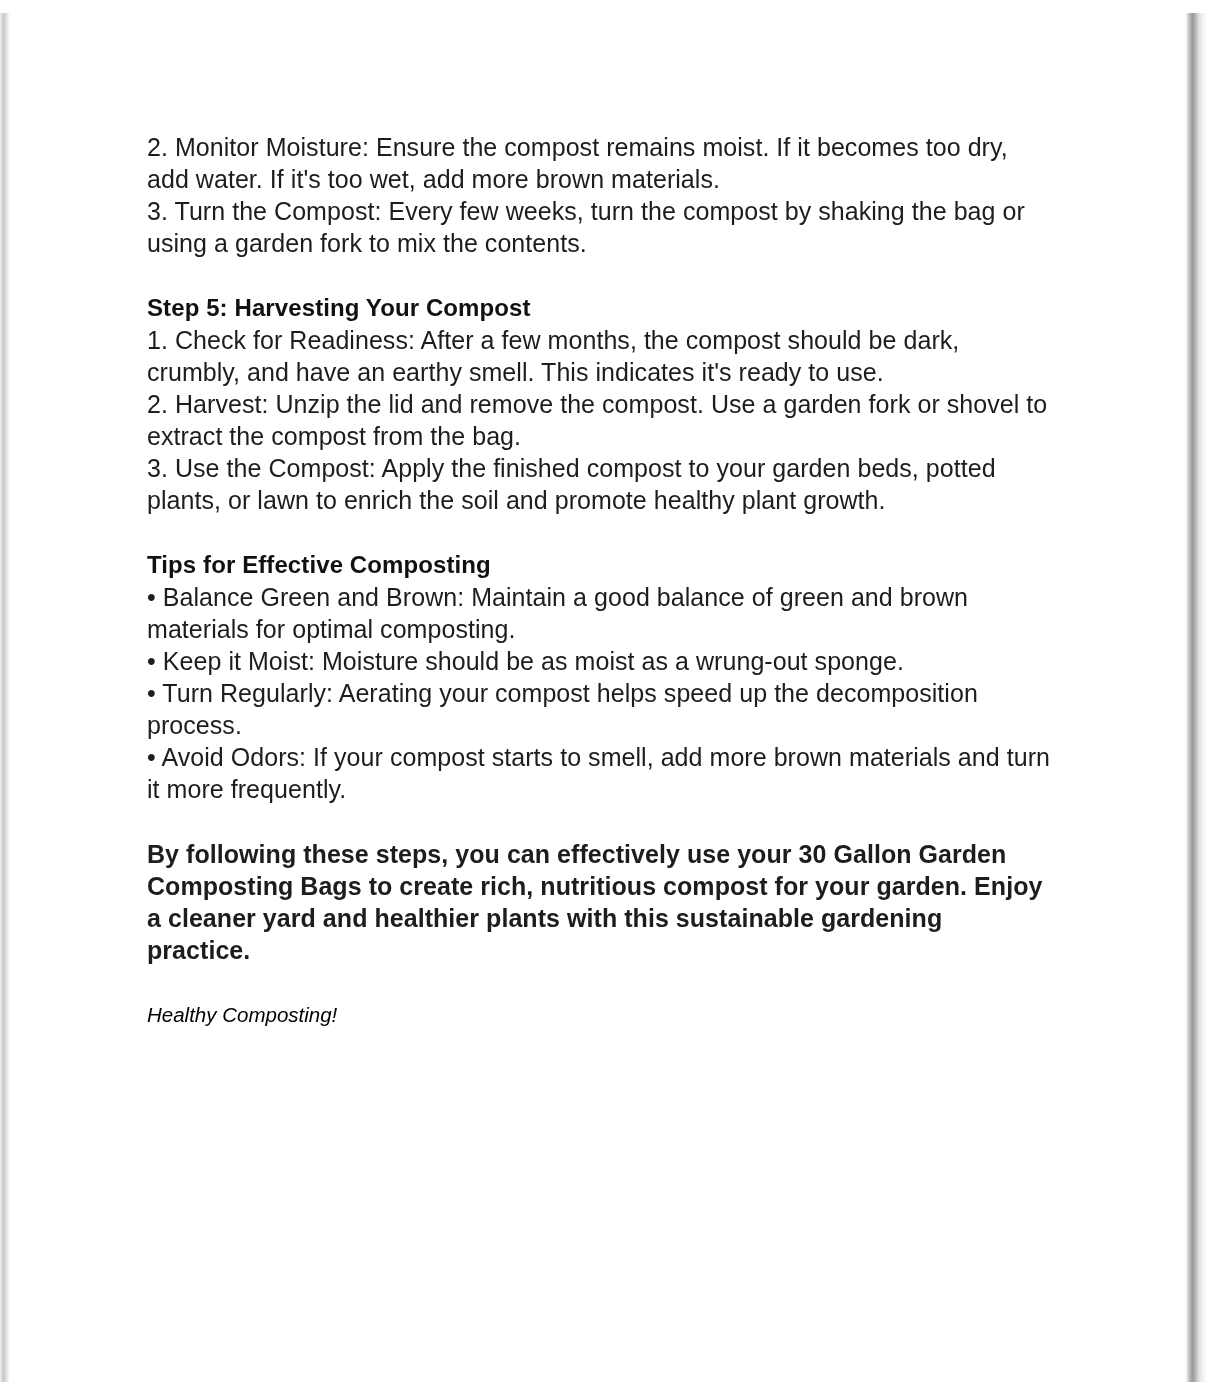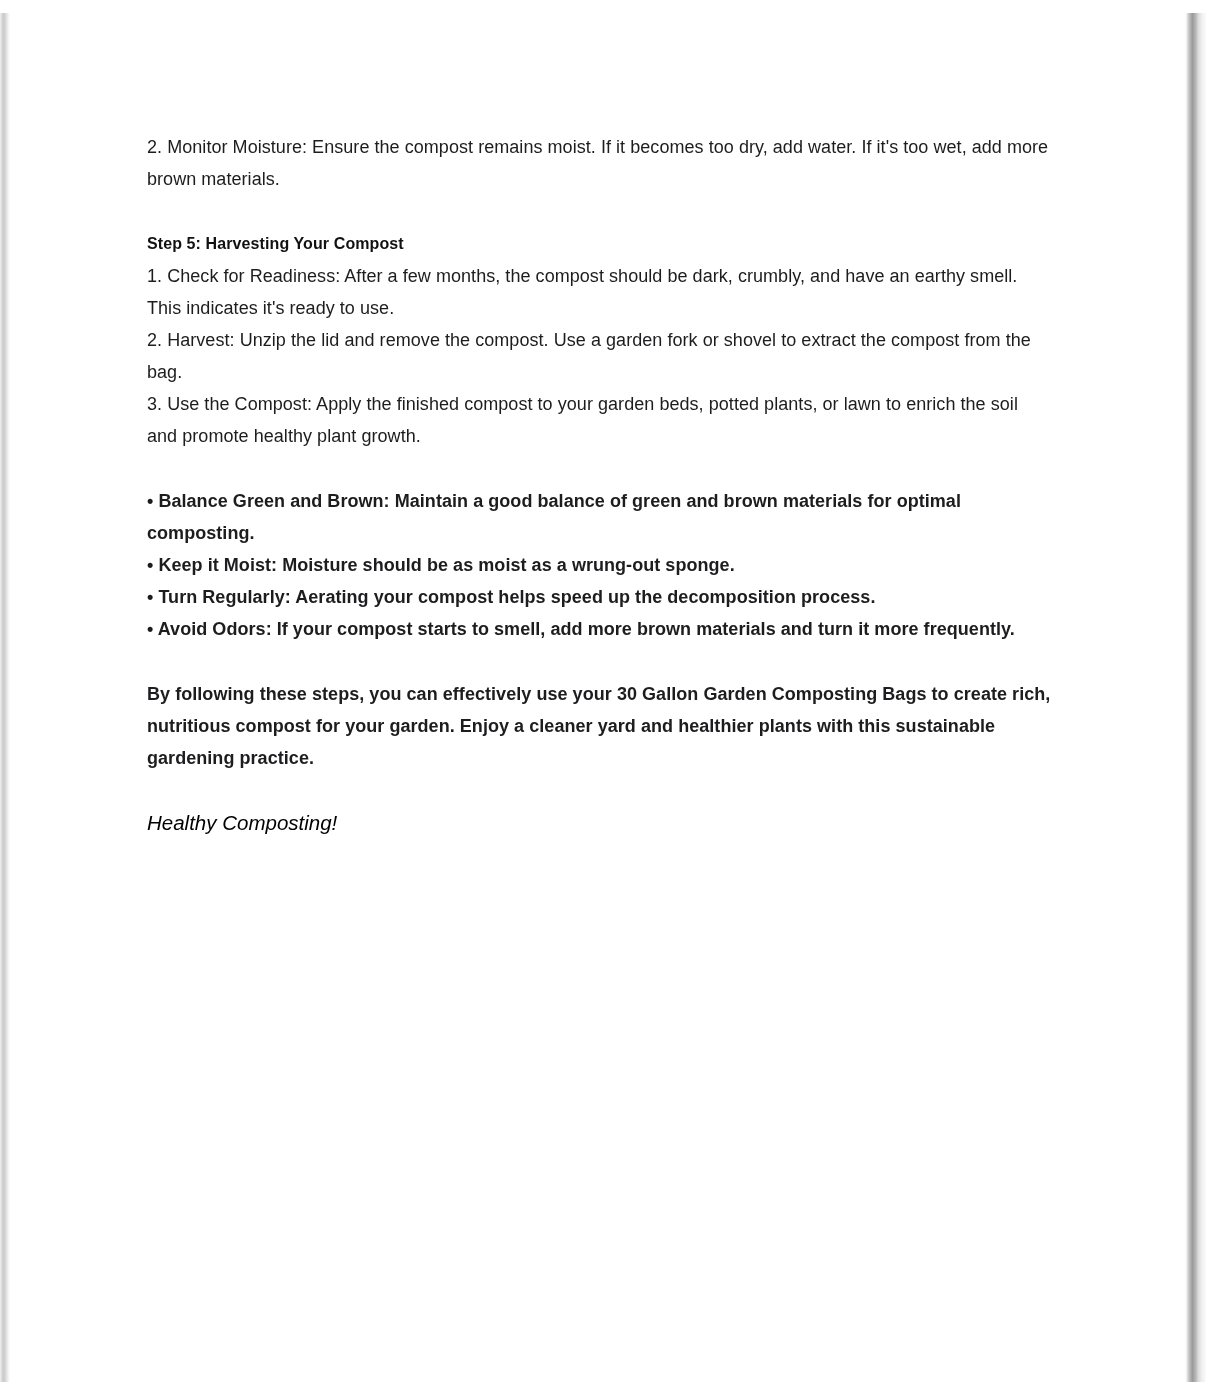--- a/index.html
+++ b/index.html
@@ -46,34 +46,34 @@
   }
 
   .doc-body {
     position: absolute;
     left: 147px;
     top: 131px;
     width: 905px;
   }
 
   .para {
-    font-size: 18px;
+    font-size: 25px;
     line-height: 32px;
     color: #1d1d1f;
     letter-spacing: 0.05px;
     margin: 0;
   }
 
   .para + .para {
     margin-top: 33px;
     font-weight: bold;
   }
 
   .heading {
-    font-size: 16px;
+    font-size: 24px;
     line-height: 32px;
     font-weight: bold;
     color: #111113;
     letter-spacing: 0.1px;
     margin: 0;
   }
 
   .heading.spaced {
     margin-top: 33px;
   }
@@ -92,27 +92,29 @@
   }
 </style>
 </head>
 <body>
 
 <div class="page">
 
   <div class="doc-body">
       <div class="para">
         <span class="line">2. Monitor Moisture: Ensure the compost remains moist. If it becomes too dry, add water. If it's too wet, add more brown materials.</span>
+        <span class="line">3. Turn the Compost: Every few weeks, turn the compost by shaking the bag or using a garden fork to mix the contents.</span>
       </div>
       <div class="heading spaced">Step 5: Harvesting Your Compost</div>
       <div class="para">
         <span class="line">1. Check for Readiness: After a few months, the compost should be dark, crumbly, and have an earthy smell. This indicates it's ready to use.</span>
         <span class="line">2. Harvest: Unzip the lid and remove the compost. Use a garden fork or shovel to extract the compost from the bag.</span>
         <span class="line">3. Use the Compost: Apply the finished compost to your garden beds, potted plants, or lawn to enrich the soil and promote healthy plant growth.</span>
       </div>
+      <div class="heading spaced">Tips for Effective Composting</div>
       <div class="para">
         <span class="line">• Balance Green and Brown: Maintain a good balance of green and brown materials for optimal composting.</span>
         <span class="line">• Keep it Moist: Moisture should be as moist as a wrung-out sponge.</span>
         <span class="line">• Turn Regularly: Aerating your compost helps speed up the decomposition process.</span>
         <span class="line">• Avoid Odors: If your compost starts to smell, add more brown materials and turn it more frequently.</span>
       </div>
       <div class="para">By following these steps, you can effectively use your 30 Gallon Garden Composting Bags to create rich, nutritious compost for your garden. Enjoy a cleaner yard and healthier plants with this sustainable gardening practice.</div>
       <div class="closing-italic">Healthy Composting!</div>
     </div>
 

